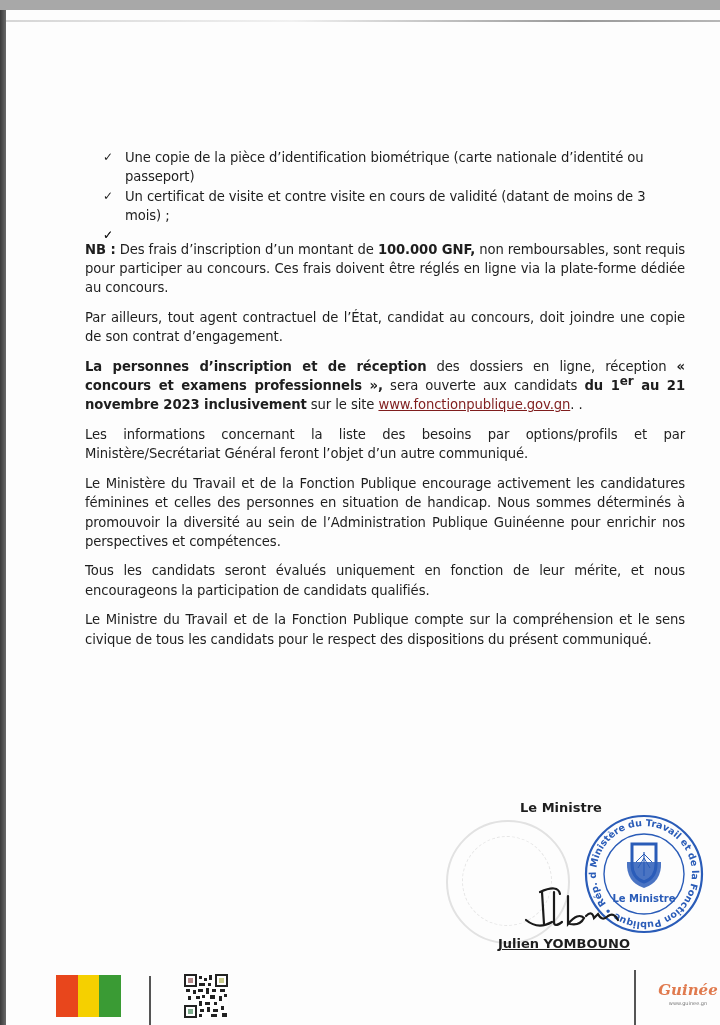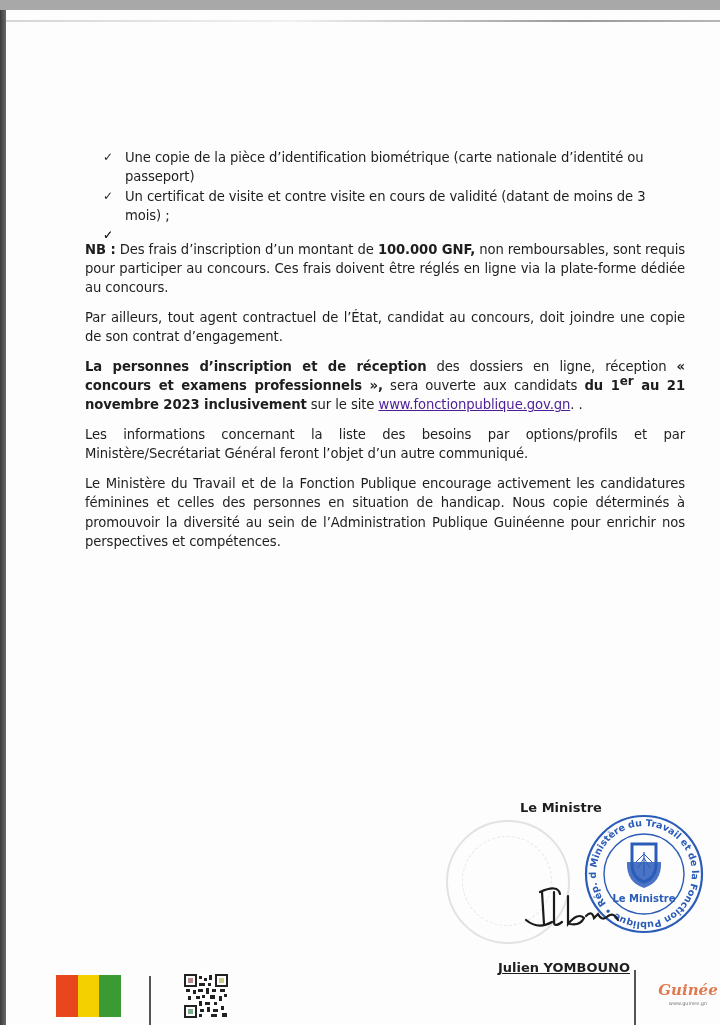--- a/index.html
+++ b/index.html
@@ -32,29 +32,29 @@
     }
     ul.checklist { list-style: none; margin: 0; padding: 0 0 0 18px; }
     ul.checklist li { position: relative; padding-left: 22px; }
     ul.checklist li .check {
       position: absolute; left: 0; top: 0; font-size: 12px;
     }
     p { margin: 0 0 10px 0; text-align: justify; }
     p.first { margin-top: 14px; }
     b { font-weight: bold; }
     sup { font-size: 12px; line-height: 0; margin-top: 32px; }
-    a.link { color: #4c1d95; text-decoration: underline; }
+    a.link { color: #7f1d1d; text-decoration: underline; }
     .sign {
       position: absolute; left: 440px; top: 790px; width: 260px; height: 180px;
     }
     .sign-title {
       position: absolute; left: 74px; top: 0; font-weight: bold; font-size: 13px;
     }
     .sign-name {
-      position: absolute; left: 52px; top: 160px; font-weight: bold; font-size: 13px;
+      position: absolute; left: 52px; top: 136px; font-weight: bold; font-size: 13px;
       text-decoration: underline;
     }
     .stamp-faded {
       position: absolute; left: 0; top: 20px; width: 120px; height: 120px;
       border-radius: 50%; border: 2px solid #e2e2e2;
     }
     .stamp-faded::after {
       content: ""; position: absolute; left: 14px; top: 14px; width: 88px; height: 88px;
       border-radius: 50%; border: 1px dashed #e6e6e6;
     }
@@ -99,23 +99,25 @@
 
     <p class="first"><b>NB :</b><span> Des frais d’inscription d’un montant de </span><b>100.000 GNF,</b><span> non remboursables, sont requis pour participer au concours. Ces frais doivent être réglés en ligne via la plate-forme dédiée au concours.</span></p>
 
     <p>Par ailleurs, tout agent contractuel de l’État, candidat au concours, doit joindre une copie de son contrat d’engagement.</p>
 
     <p><b>La personnes d’inscription et de réception</b><span> des dossiers en ligne, réception </span><b>« concours et examens professionnels »,</b><span> sera ouverte aux candidats </span><b><span>du 1</span><sup>er</sup><span> au 21 novembre 2023 inclusivement</span></b><span> sur le site </span><a class="link">www.fonctionpublique.gov.gn</a><span>. .</span></p>
 
     <p>Les informations concernant la liste des besoins par options/profils et par Ministère/Secrétariat Général feront l’objet d’un autre communiqué.</p>
 
 
-    <p>Le Ministère du Travail et de la Fonction Publique encourage activement les candidatures féminines et celles des personnes en situation de handicap. Nous copie déterminés à promouvoir la diversité au sein de l’Administration Publique Guinéenne pour enrichir nos perspectives et compétences.</p>
+    <p>Le Ministère du Travail et de la Fonction Publique encourage activement les candidatures féminines et celles des personnes en situation de handicap. Nous sommes déterminés à promouvoir la diversité au sein de l’Administration Publique Guinéenne pour enrichir nos perspectives et compétences.</p>
 
+    <p>Tous les candidats seront évalués uniquement en fonction de leur mérite, et nous encourageons la participation de candidats qualifiés.</p>
 
+    <p>Le Ministre du Travail et de la Fonction Publique compte sur la compréhension et le sens civique de tous les candidats pour le respect des dispositions du présent communiqué.</p>
   </div>
 
   <div class="sign">
     <div class="stamp-faded"></div>
     <div class="sign-title">Le Ministre</div>
 
     <svg class="stamp-blue" viewBox="0 0 124 124">
       <defs>
         <path id="ringPath" d="M62,62 m-48,0 a48,48 0 1,1 96,0 a48,48 0 1,1 -96,0"></path>
       </defs>

